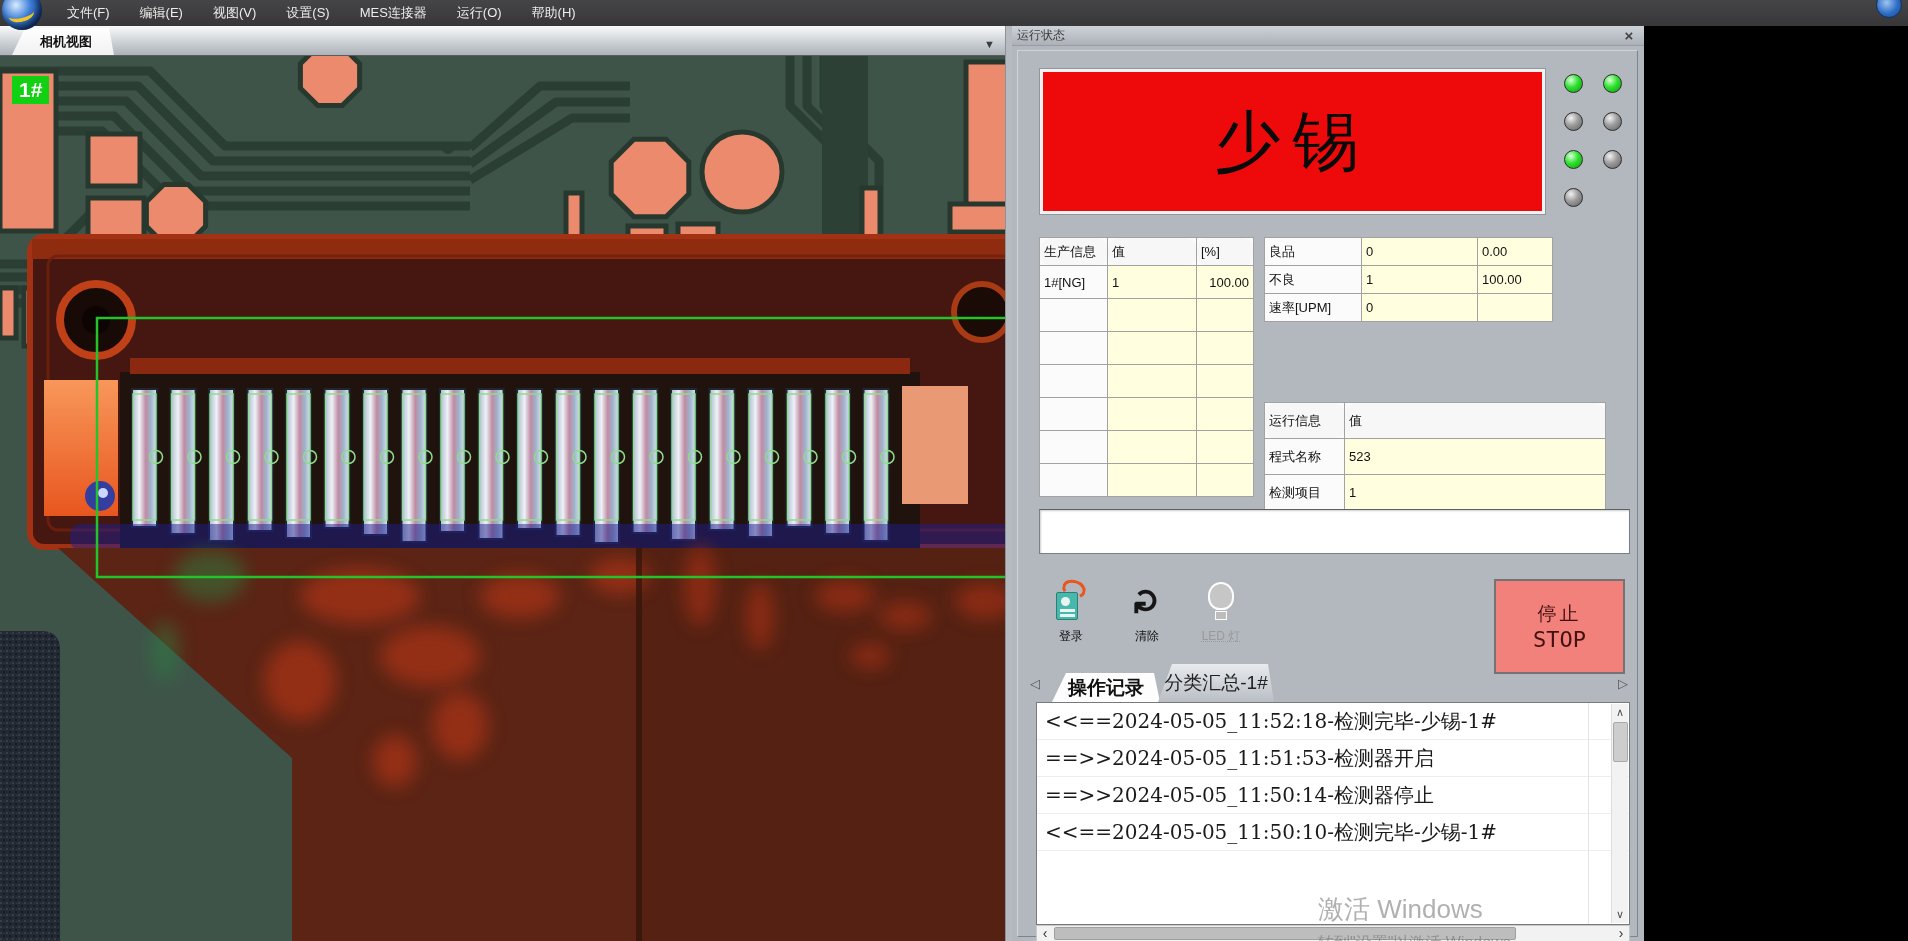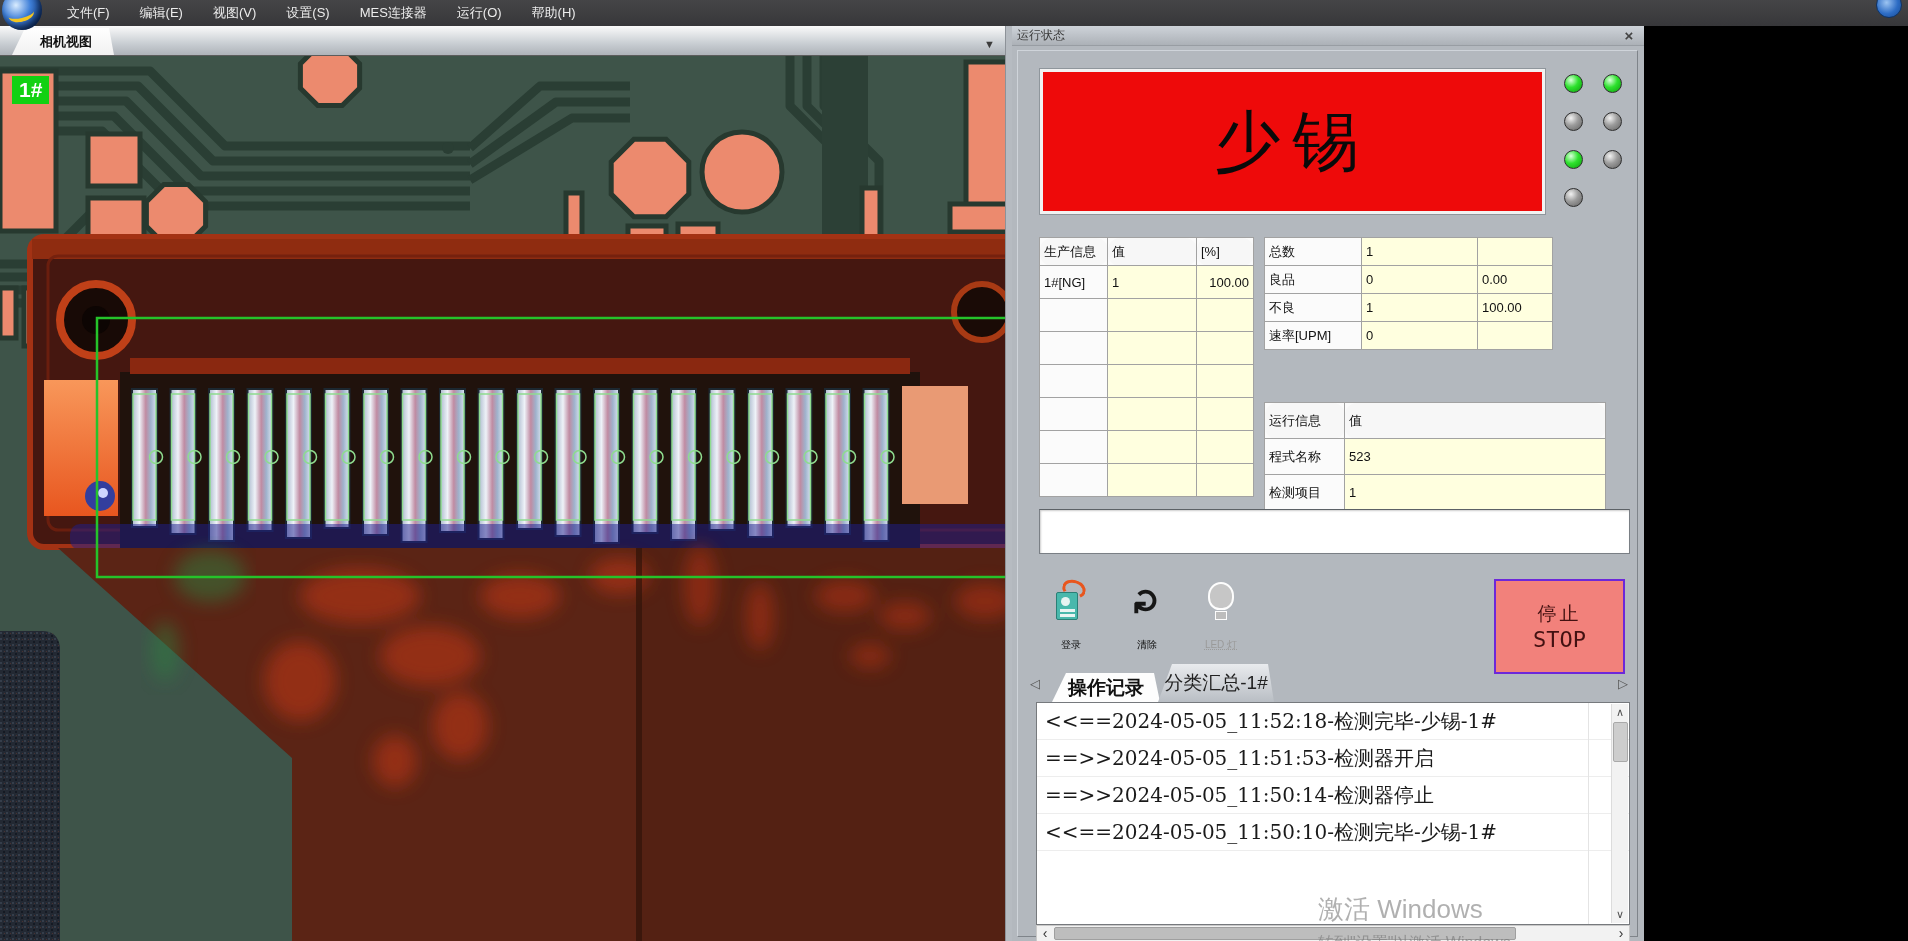--- a/index.html
+++ b/index.html
@@ -78,42 +78,42 @@
   .count-table td { height:28px; }
   .run-table { position:absolute; left:252px; top:376px; width:341px; }
   .run-table td { height:36px; }
 
   .free-textbox { position:absolute; left:27px; top:483px; width:591px; height:45px; background:#fff;
                   border:1px solid #7a7f85; border-top-color:#5c6166; box-shadow:inset 1px 1px 2px rgba(0,0,0,.2);
                   font-size:14px; padding:2px 4px; outline:none; }
 
   .tool-btn { position:absolute; top:556px; width:66px; height:80px; display:flex; flex-direction:column;
               align-items:center; cursor:default; }
-  .tool-btn .t-label { margin-top:18px; font-size:10px; color:#111; }
+  .tool-btn .t-label { margin-top:8px; font-size:12px; color:#111; }
   .tool-btn.disabled .t-label { color:#9a9a9a; text-decoration:underline dotted; }
   .icon-badge { width:34px; height:38px; position:relative; }
   .icon-badge .lanyard { position:absolute; left:8px; top:-2px; width:24px; height:18px;
                          border:3px solid #e8561e; border-bottom-color:transparent; border-radius:50%;
                          transform:rotate(18deg); }
   .icon-badge .card { position:absolute; left:2px; top:10px; width:22px; height:28px; background:#49b8ac;
                       border:1px solid #2b7f76; border-radius:2px; }
   .icon-badge .card::before { content:""; position:absolute; left:4px; top:4px; width:9px; height:9px;
                               border-radius:50%; background:#e8f4f2; }
   .icon-badge .card::after { content:""; position:absolute; left:3px; top:16px; width:15px; height:3px;
                              background:#e8f4f2; box-shadow:0 5px 0 #e8f4f2; }
   .icon-clear { width:36px; height:38px; font-size:34px; line-height:36px; color:#161616; font-weight:bold;
                 text-align:center; transform:rotate(-90deg); }
   .icon-bulb { width:26px; height:38px; position:relative; }
   .icon-bulb .glass { position:absolute; left:0; top:0; width:26px; height:28px; border-radius:50% 50% 44% 44%;
                       background:#c6c6c6; border:2px solid #fdfdfd; }
   .icon-bulb .base { position:absolute; left:7px; bottom:0; width:12px; height:9px; background:#bdbdbd;
                      border:1px solid #fdfdfd; }
 
   .stop-btn { position:absolute; left:482px; top:553px; width:131px; height:95px; background:#f2817b;
-              border:2px solid #6d28d9; display:flex; flex-direction:column; align-items:center;
+              border:2px solid #737373; display:flex; flex-direction:column; align-items:center;
               justify-content:center; cursor:default; }
   .stop-btn .l1 { font-size:19px; color:#431111; letter-spacing:3px; }
   .stop-btn .l2 { font-size:22px; color:#431111; font-family:"DejaVu Sans Mono",monospace; }
 
   .tabs2 { position:absolute; left:18px; top:642px; width:600px; height:34px; }
   .tab-arrow { position:absolute; top:8px; font-size:13px; color:#555; cursor:default; }
   .tab2 { position:absolute; bottom:0; display:flex; align-items:center; justify-content:center;
           font-size:19px; clip-path:polygon(14px 0, calc(100% - 6px) 0, 100% 100%, 0 100%); }
   .tab2.active { left:22px; width:108px; height:29px; background:#fdfdfd; font-weight:bold; }
   .tab2.inactive { left:128px; width:116px; height:38px;
@@ -436,25 +436,20 @@
     </tbody>
       </table>
 
     <table class="grid count-table">
       <colgroup>
           <col style="width:97px">
           <col style="width:116px">
           <col style="width:75px">
         </colgroup>
       <tbody>
-          <tr>
-        <td class="lbl">总数</td>
-        <td class="val">1</td>
-        <td class="val"></td>
-      </tr>
       <tr>
         <td class="lbl">良品</td>
         <td class="val">0</td>
         <td class="val">0.00</td>
       </tr>
       <tr>
         <td class="lbl">不良</td>
         <td class="val">1</td>
         <td class="val">100.00</td>
       </tr>

